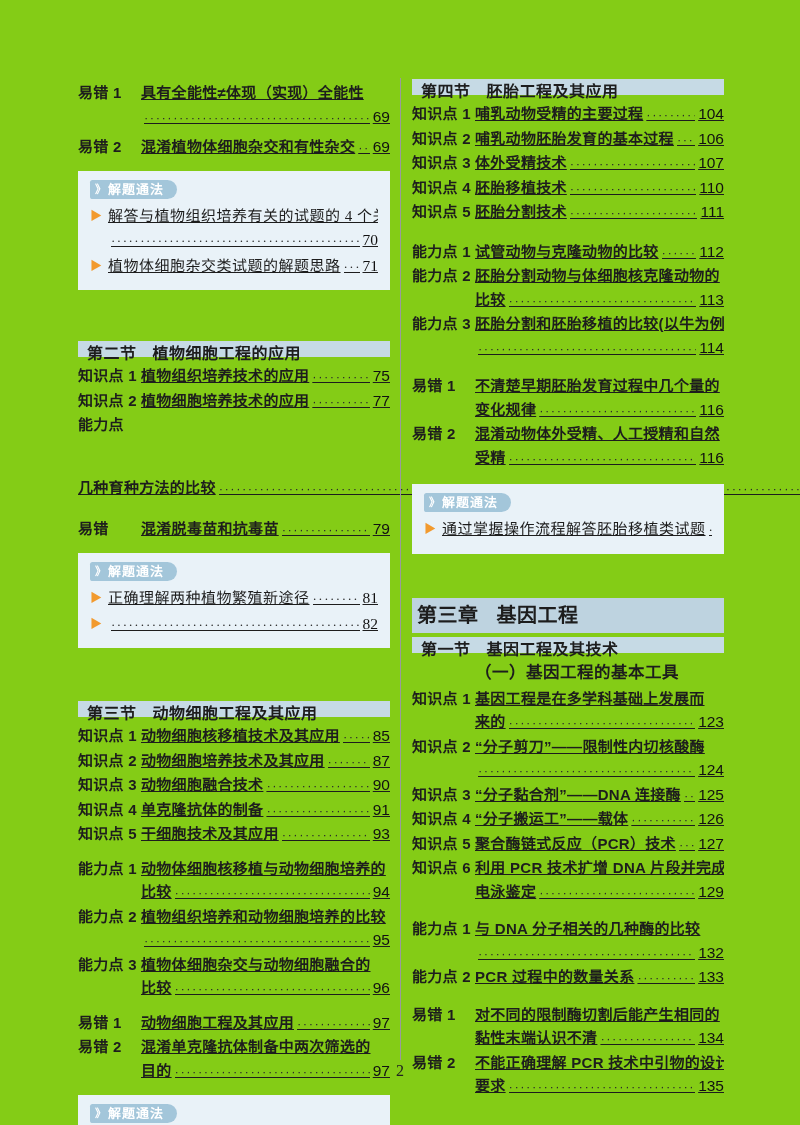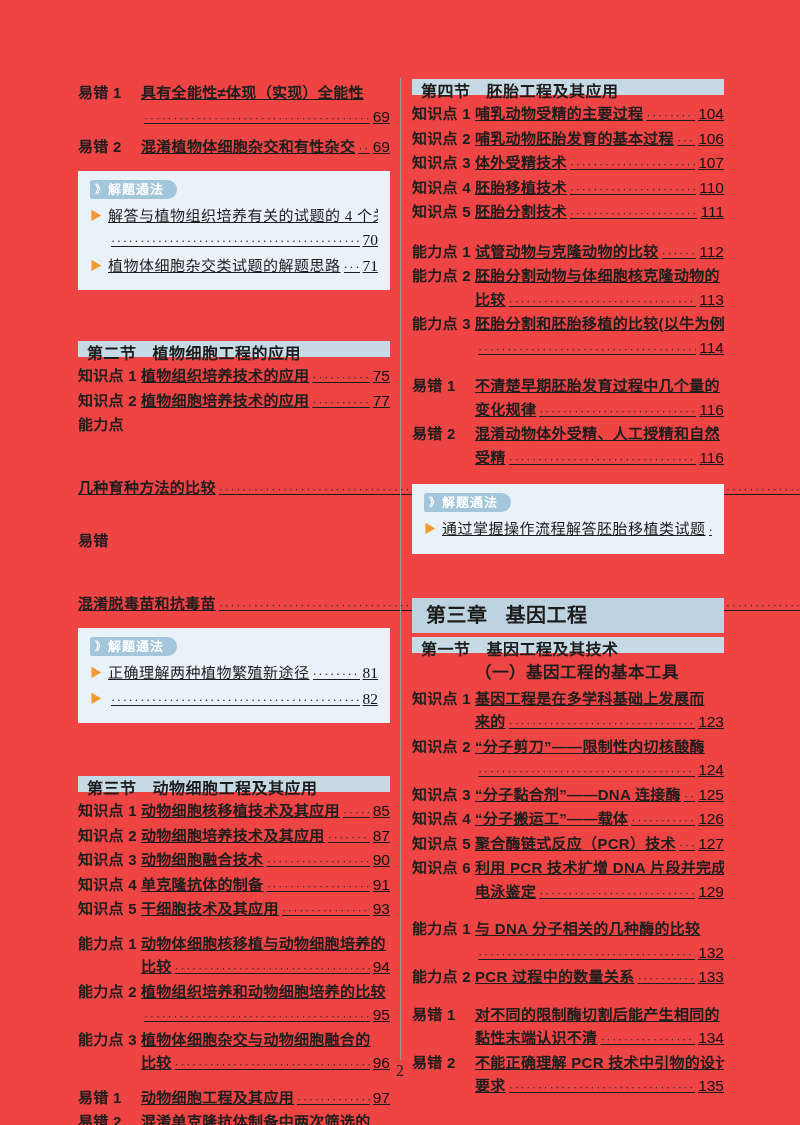--- a/index.html
+++ b/index.html
@@ -2,21 +2,21 @@
 <html lang="zh-CN" style="--bar: #c6dae5; --chap: #bed3e0; --box: #e9f2f8; --badge: #a3c6da; --orange: #f29a2e; --ink: #1d1d1d; --pg: #111111; --divider: #9b9b9b;"><head>
 <meta charset="utf-8">
 <style>
   :root{
     --bar:#c6dae5; --chap:#bed3e0; --box:#e9f2f8; --badge:#a3c6da;
     --orange:#f29a2e; --ink:#1d1d1d; --pg:#111; --divider:#9b9b9b;
   }
   html,body{margin:0;padding:0;}
   body{width:800px;height:1125px;background:#ffffff;color:var(--ink);
        font-family:"Liberation Sans",sans-serif;}
-  .page{position:relative;width:800px;height:1125px;overflow:hidden;background:#ef4444;}
+  .page{position:relative;width:800px;height:1125px;overflow:hidden;background:#84cc16;}
   .col{position:absolute;top:79px;}
   #col-left{left:78px;width:312px;}
   #col-right{left:412px;width:312px;}
   .divider{position:absolute;left:400px;top:78px;width:1px;height:982px;background:var(--divider);}
   .footer{position:absolute;top:1062px;left:0;width:800px;text-align:center;
           font-family:"Liberation Serif",serif;font-size:16px;color:#222;}
 
   
   .entry{display:flex;align-items:flex-start;}
   .lbl{flex:0 0 63px;font-size:15px;font-weight:700;line-height:23.5px;white-space:nowrap;letter-spacing:.3px;}
@@ -24,21 +24,21 @@
   .tline{display:flex;align-items:baseline;line-height:23.5px;font-size:15px;font-weight:700;text-decoration:underline;}
   .txt{white-space:nowrap;letter-spacing:.3px;}
   .dots{flex:1;min-width:10px;overflow:hidden;white-space:nowrap;margin:0 3px;
         font-weight:400;font-size:13px;letter-spacing:1.5px;color:#2c2c2c;}
   .pg{font-weight:500;font-size:15.5px;color:var(--pg);letter-spacing:0;}
 
   
   .secbar{height:16px;line-height:26px;background:var(--bar);padding-left:9px;
           font-size:16px;font-weight:700;margin-bottom:7px;letter-spacing:.5px;}
   .seclbl{margin-right:16px;}
-  .chapbar{height:35px;line-height:35px;background:var(--chap);padding-left:14px;
+  .chapbar{height:35px;line-height:35px;background:var(--chap);padding-left:5px;
            font-size:20px;font-weight:700;letter-spacing:.5px;}
   .chaplbl{margin-right:18px;}
   .subhead{font-size:16.5px;font-weight:700;margin-left:63px;line-height:25px;margin-bottom:2px;letter-spacing:.5px;}
 
   
   .mbox{background:var(--box);padding:8px 12px 11px 12px;}
   .badge{display:inline-flex;align-items:center;background:var(--badge);color:#fff;
          font-weight:700;font-size:13px;height:19px;line-height:19px;
          padding:0 13px 0 5px;border-radius:3px 11px 11px 3px;margin-bottom:5px;letter-spacing:1px;}
   .bangle{margin-right:1px;font-size:11px;font-weight:700;}
@@ -126,21 +126,21 @@
       <div class="entry" style=" flex-direction: column;">
         <span class="lbl">能力点</span>
         <div class="ebody">
           <div class="tline">
             <span class="txt">几种育种方法的比较</span>
             <span class="dots">··············································································································</span>
             <span class="pg">79</span>
           </div>
         </div>
       </div>
-      <div class="entry" style="margin-top: 28px; flex-direction: column;">
+      <div class="entry" style="margin-top: 16px;">
         <span class="lbl">易错</span>
         <div class="ebody">
           <div class="tline">
             <span class="txt">混淆脱毒苗和抗毒苗</span>
             <span class="dots">··············································································································</span>
             <span class="pg">79</span>
           </div>
         </div>
       </div>
       <div class="mbox" style="margin-top: 12px;"><div class="badge">

